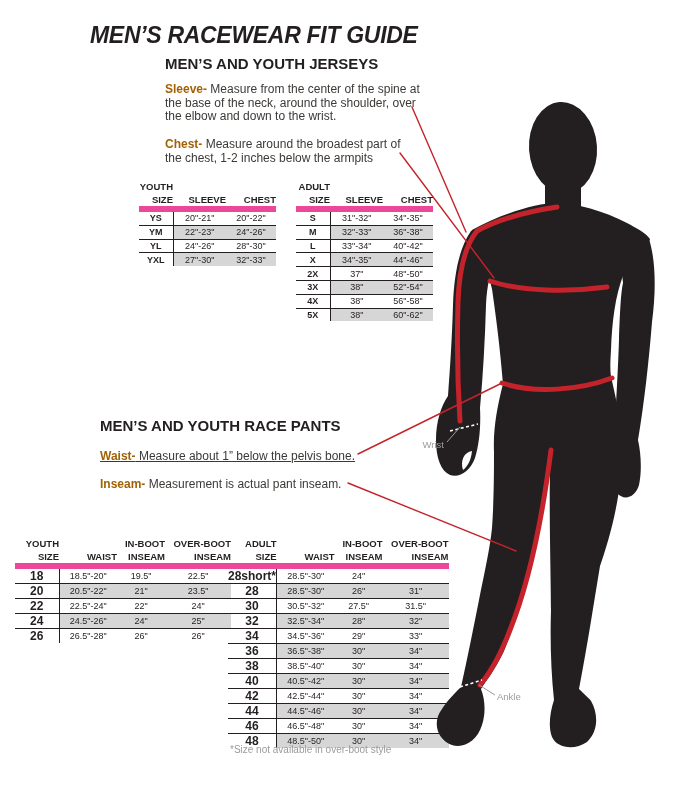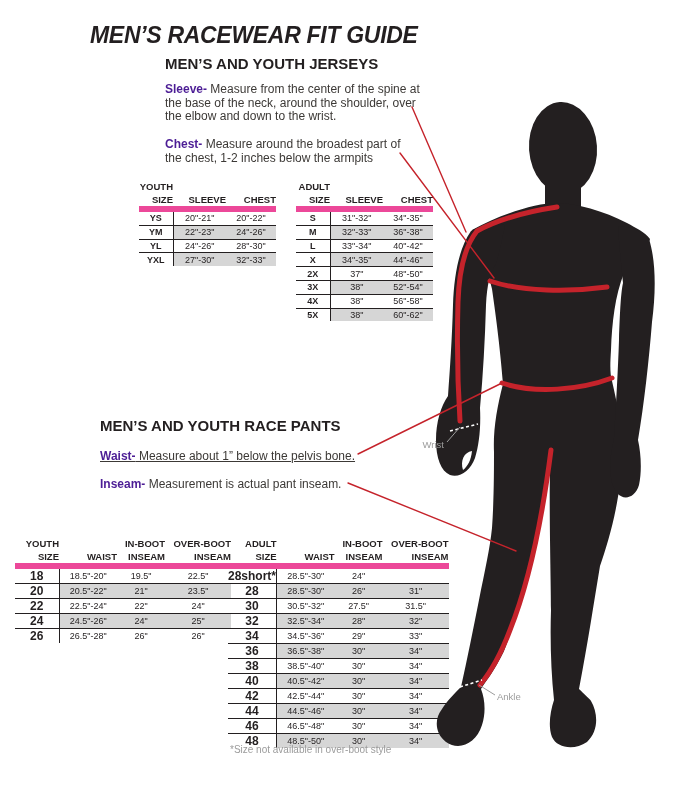--- a/index.html
+++ b/index.html
@@ -8,21 +8,21 @@
     font-family:"Liberation Sans", sans-serif; color:#231f20; overflow:hidden;
   }
   .abs { position:absolute; }
 
   #title { left:90px; top:22px; font-size:23px; font-weight:bold; font-style:italic; letter-spacing:-0.3px; white-space:nowrap; }
   .section-heading { font-size:15px; font-weight:bold; white-space:nowrap; }
   #jerseys-heading { left:165px; top:55px; }
   #pants-heading  { left:100px; top:417px; }
 
   .para { font-size:12px; line-height:13.5px; color:#3c3936; }
-  .para .red { color:#4c1d95; font-weight:bold; }
+  .para .red { color:#a16207; font-weight:bold; }
   #sleeve-para { left:165px; top:83px;  width:260px; }
   #chest-para  { left:165px; top:138px; width:244px; }
   #waist-para  { left:100px; top:450px; white-space:nowrap;text-decoration:underline; }
   #inseam-para { left:100px; top:478px; white-space:nowrap; }
   #footnote { left:230px; top:744px; font-size:10px; color:#9b9b9b; }
 
   #youth-jersey { left:139px; top:180px; }
   #adult-jersey { left:296px; top:180px; }
   #youth-pants  { left:15px;  top:537px; }
   #adult-pants  { left:228px; top:537px; }

